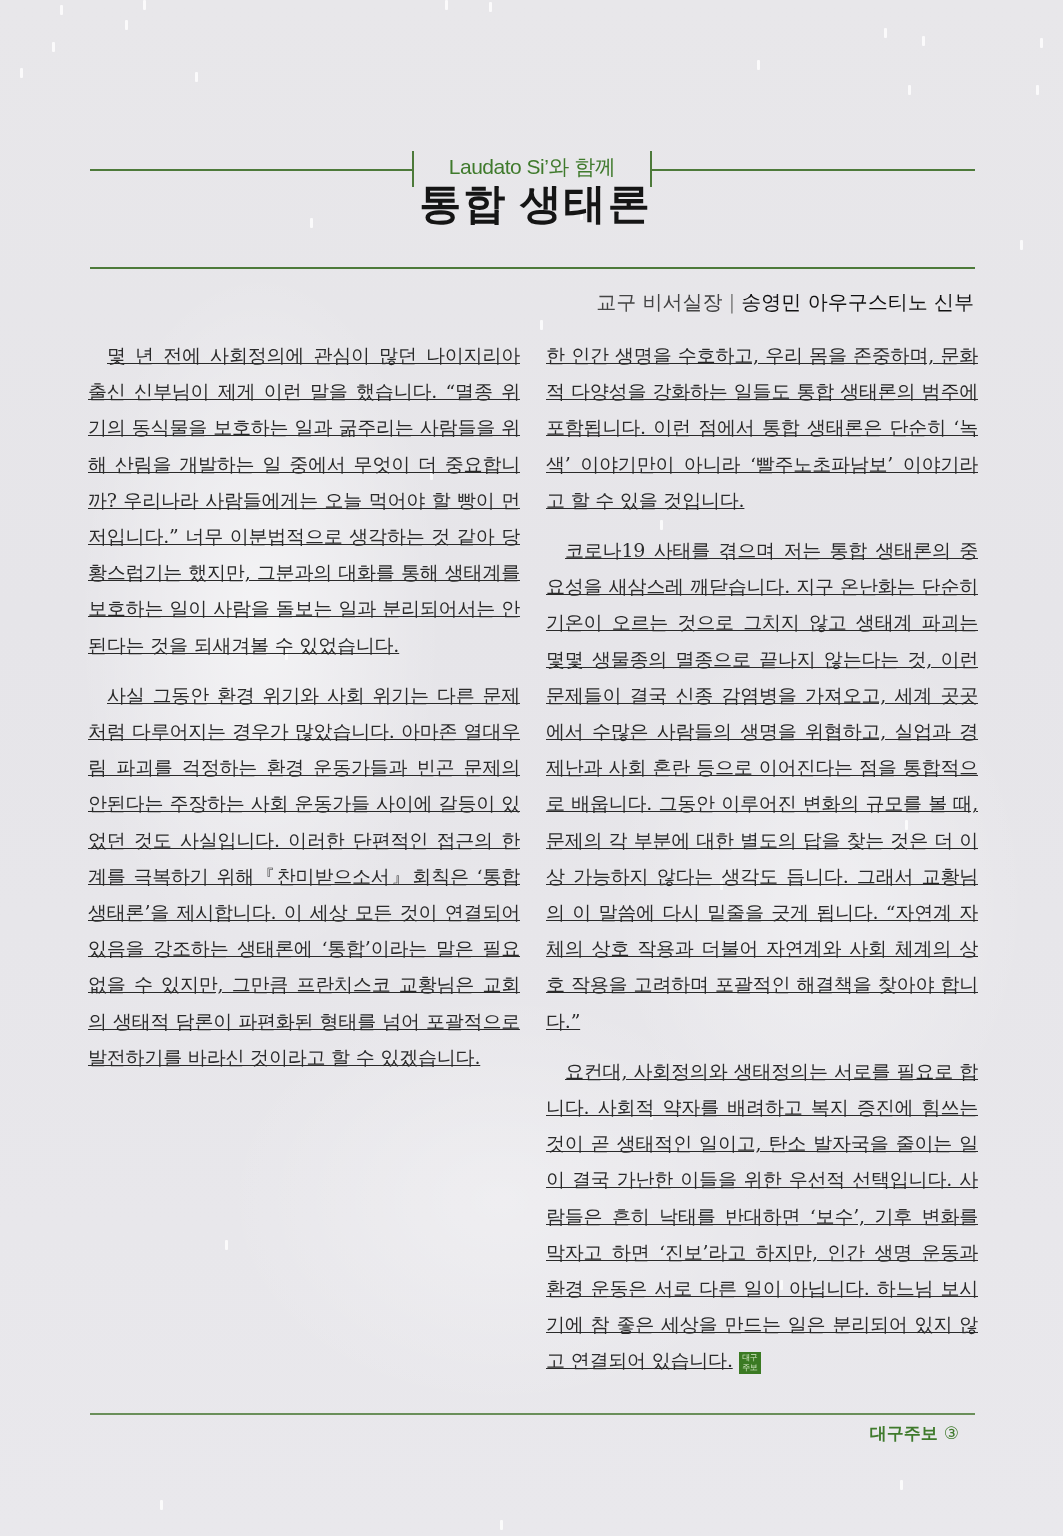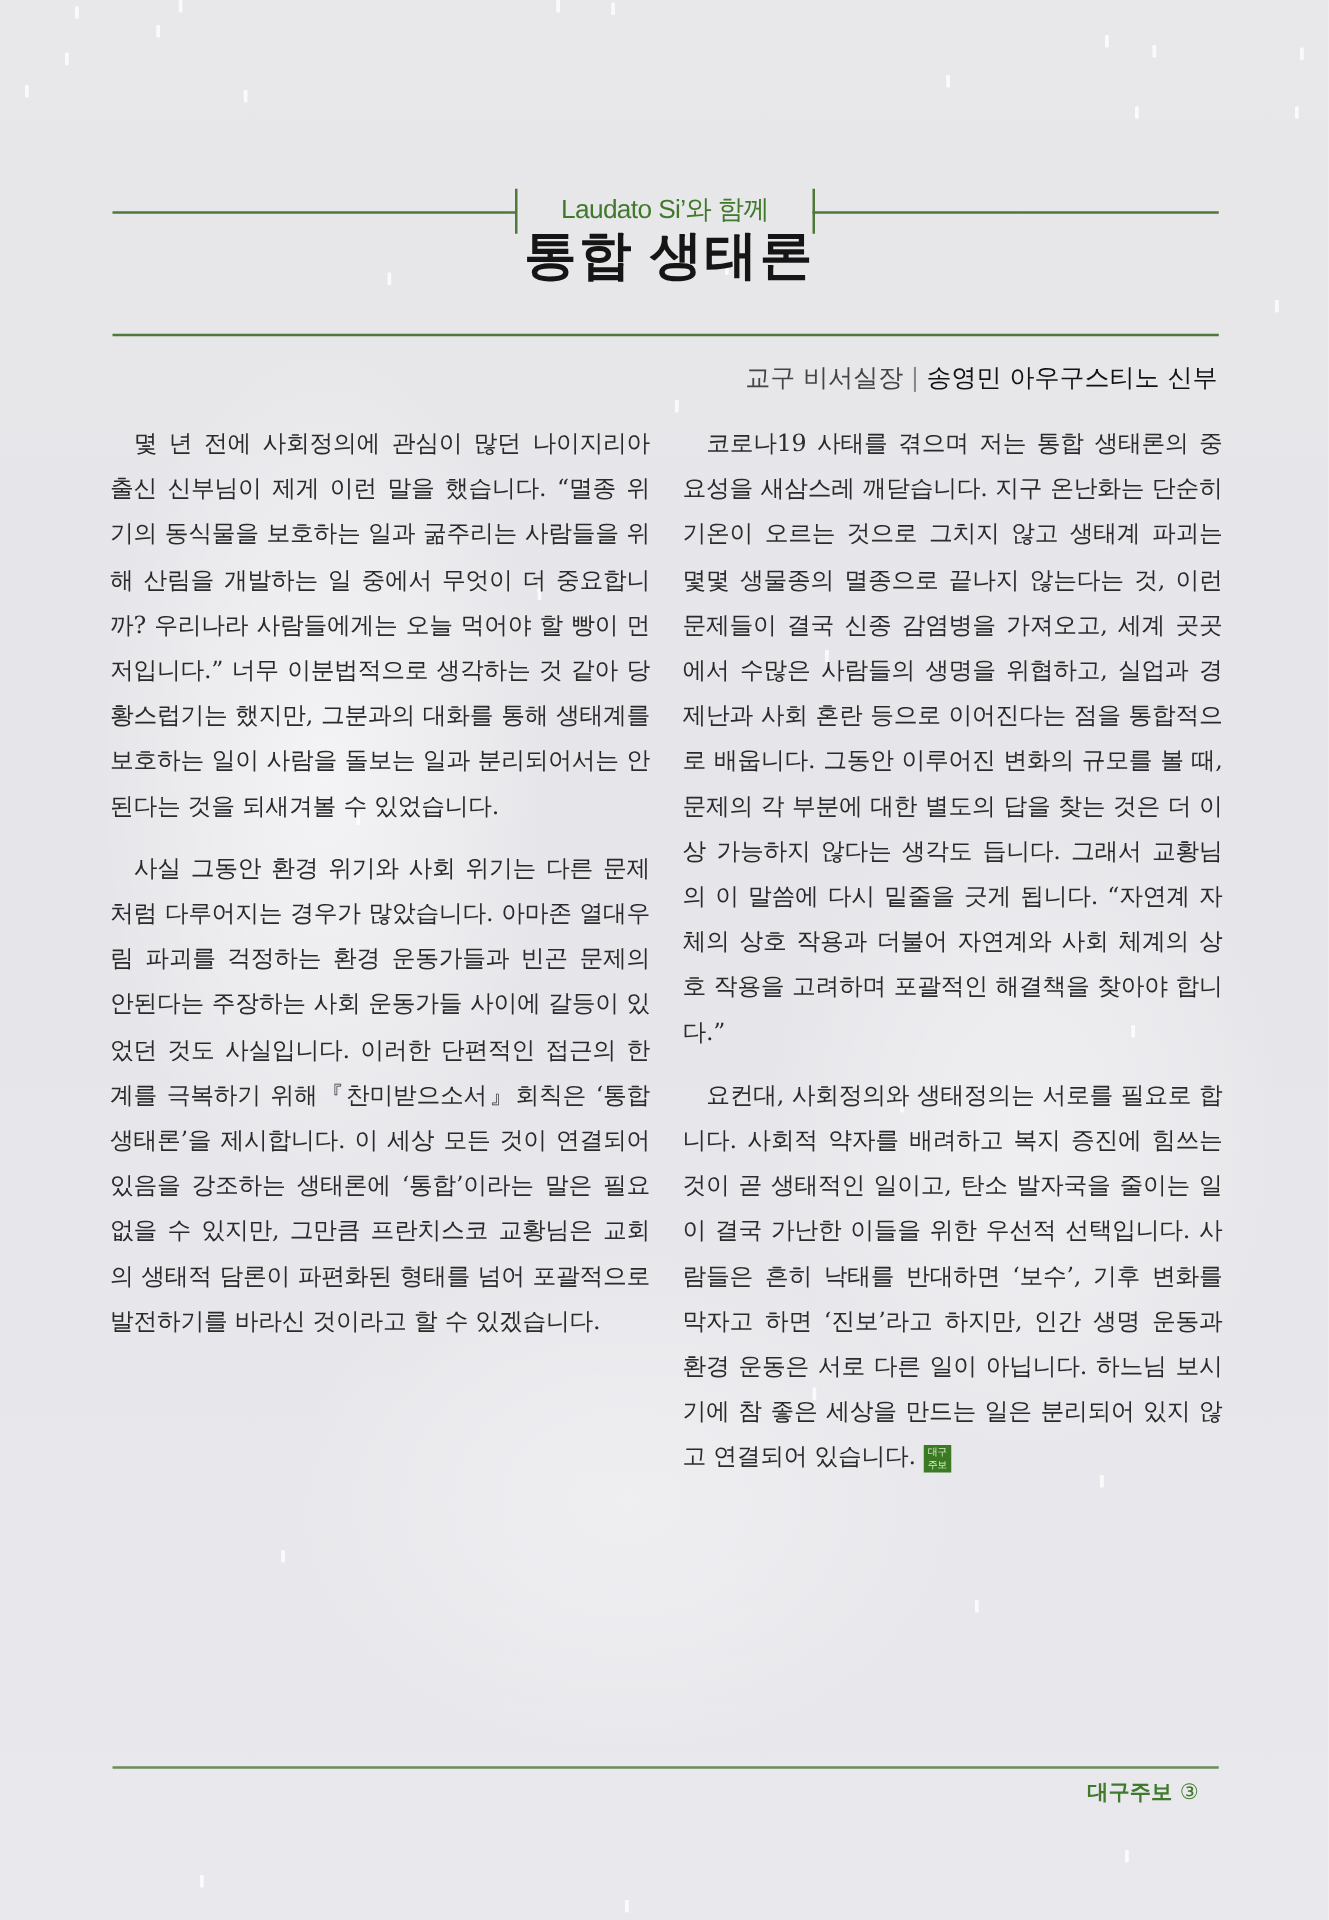--- a/index.html
+++ b/index.html
@@ -117,20 +117,21 @@
       line-height: 36.2px;
       text-align: justify;
       letter-spacing: -0.2px;
       color: #2a2a2a;
     }
     .col-left { left: 88px; }
     .col-right { left: 546px; }
     .column p {
       margin: 0 0 14px 0;
       text-indent: 19px;
+      text-decoration: underline;
     }
     .column p.cont { text-indent: 0; }
     .end-mark {
       display: inline-block;
       width: 22px;
       height: 22px;
       background: #3b7a23;
       color: #d8ecc8;
       font-family: "DejaVu Sans", sans-serif;
       font-size: 8px;
@@ -218,20 +219,21 @@
 <div class="byline">
   <span class="role">교구 비서실장</span><span class="sep">|</span><span class="name">송영민 아우구스티노 신부</span>
 </div>
 
 <div class="column col-left">
   <p>몇 년 전에 사회정의에 관심이 많던 나이지리아 출신 신부님이 제게 이런 말을 했습니다. “멸종 위기의 동식물을 보호하는 일과 굶주리는 사람들을 위해 산림을 개발하는 일 중에서 무엇이 더 중요합니까? 우리나라 사람들에게는 오늘 먹어야 할 빵이 먼저입니다.” 너무 이분법적으로 생각하는 것 같아 당황스럽기는 했지만, 그분과의 대화를 통해 생태계를 보호하는 일이 사람을 돌보는 일과 분리되어서는 안된다는 것을 되새겨볼 수 있었습니다.</p>
   <p>사실 그동안 환경 위기와 사회 위기는 다른 문제처럼 다루어지는 경우가 많았습니다. 아마존 열대우림 파괴를 걱정하는 환경 운동가들과 빈곤 문제의 안된다는 주장하는 사회 운동가들 사이에 갈등이 있었던 것도 사실입니다. 이러한 단편적인 접근의 한계를 극복하기 위해『찬미받으소서』회칙은 ‘통합 생태론’을 제시합니다. 이 세상 모든 것이 연결되어 있음을 강조하는 생태론에 ‘통합’이라는 말은 필요 없을 수 있지만, 그만큼 프란치스코 교황님은 교회의 생태적 담론이 파편화된 형태를 넘어 포괄적으로 발전하기를 바라신 것이라고 할 수 있겠습니다.</p>
 </div>
 
 <div class="column col-right">
+  <p class="cont">한 인간 생명을 수호하고, 우리 몸을 존중하며, 문화적 다양성을 강화하는 일들도 통합 생태론의 범주에 포함됩니다. 이런 점에서 통합 생태론은 단순히 ‘녹색’ 이야기만이 아니라 ‘빨주노초파남보’ 이야기라고 할 수 있을 것입니다.</p>
   <p>코로나19 사태를 겪으며 저는 통합 생태론의 중요성을 새삼스레 깨닫습니다. 지구 온난화는 단순히 기온이 오르는 것으로 그치지 않고 생태계 파괴는 몇몇 생물종의 멸종으로 끝나지 않는다는 것, 이런 문제들이 결국 신종 감염병을 가져오고, 세계 곳곳에서 수많은 사람들의 생명을 위협하고, 실업과 경제난과 사회 혼란 등으로 이어진다는 점을 통합적으로 배웁니다. 그동안 이루어진 변화의 규모를 볼 때, 문제의 각 부분에 대한 별도의 답을 찾는 것은 더 이상 가능하지 않다는 생각도 듭니다. 그래서 교황님의 이 말씀에 다시 밑줄을 긋게 됩니다. “자연계 자체의 상호 작용과 더불어 자연계와 사회 체계의 상호 작용을 고려하며 포괄적인 해결책을 찾아야 합니다.”</p>
   <p><span>요컨대, 사회정의와 생태정의는 서로를 필요로 합니다. 사회적 약자를 배려하고 복지 증진에 힘쓰는 것이 곧 생태적인 일이고, 탄소 발자국을 줄이는 일이 결국 가난한 이들을 위한 우선적 선택입니다. 사람들은 흔히 낙태를 반대하면 ‘보수’, 기후 변화를 막자고 하면 ‘진보’라고 하지만, 인간 생명 운동과 환경 운동은 서로 다른 일이 아닙니다. 하느님 보시기에 참 좋은 세상을 만드는 일은 분리되어 있지 않고 연결되어 있습니다.</span><span class="end-mark">대구주보</span></p>
 </div>
 
 <div class="footer-rule"></div>
 <div class="footer-label">
   <span>대구주보</span><span class="page-num">③</span>
 </div>
 
 </body></html>

